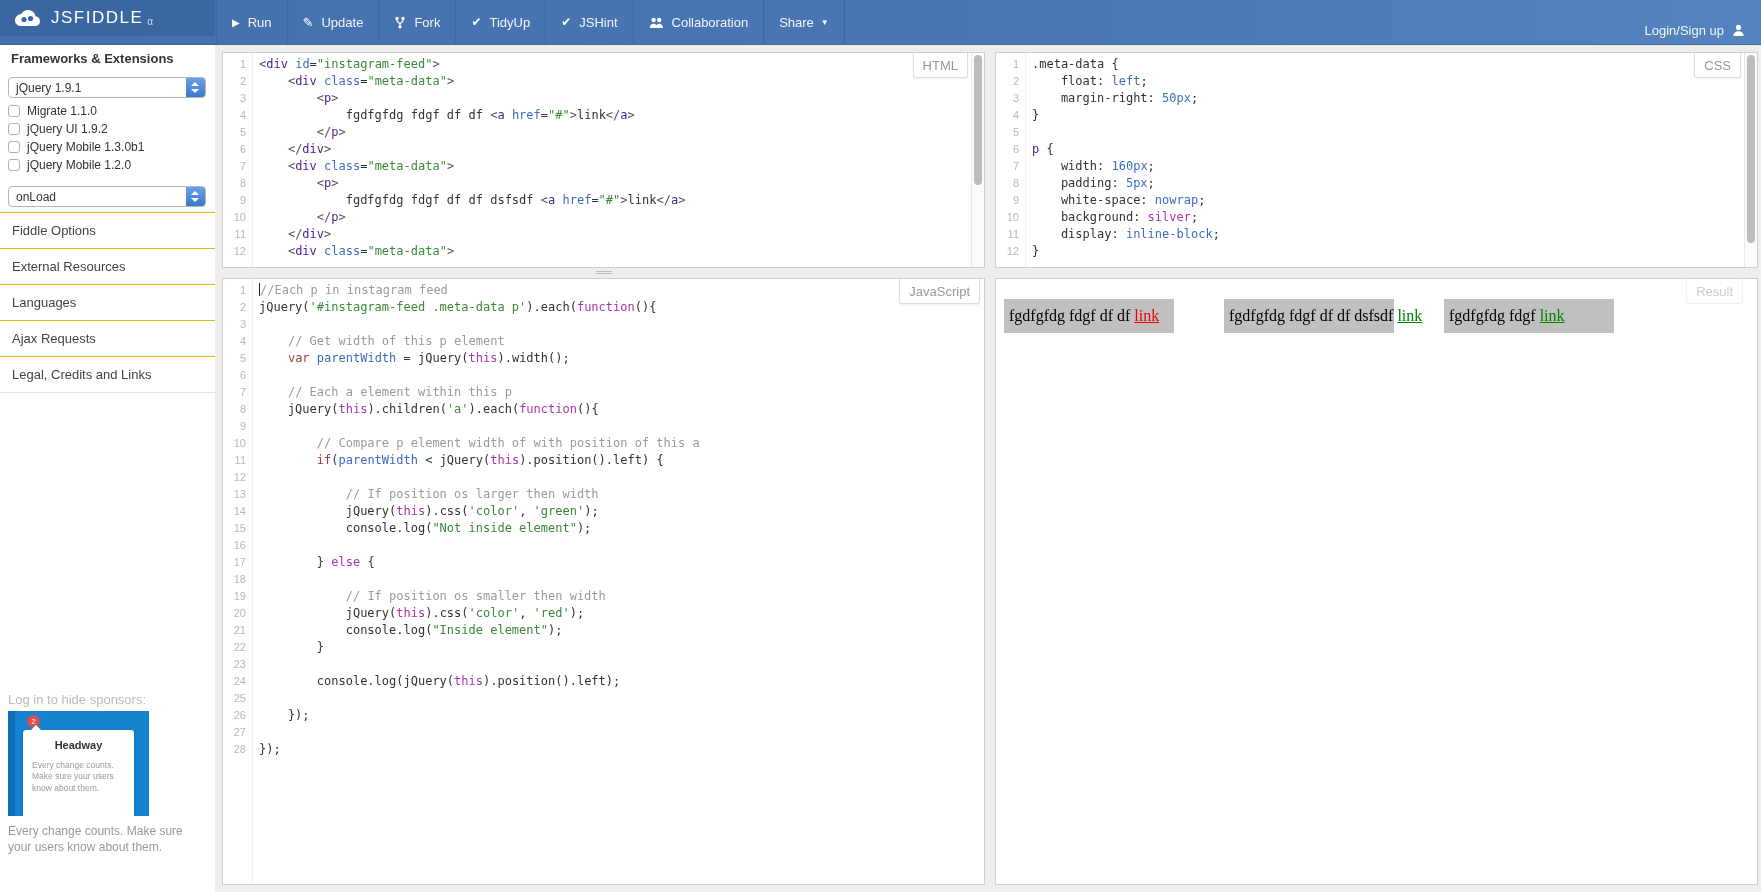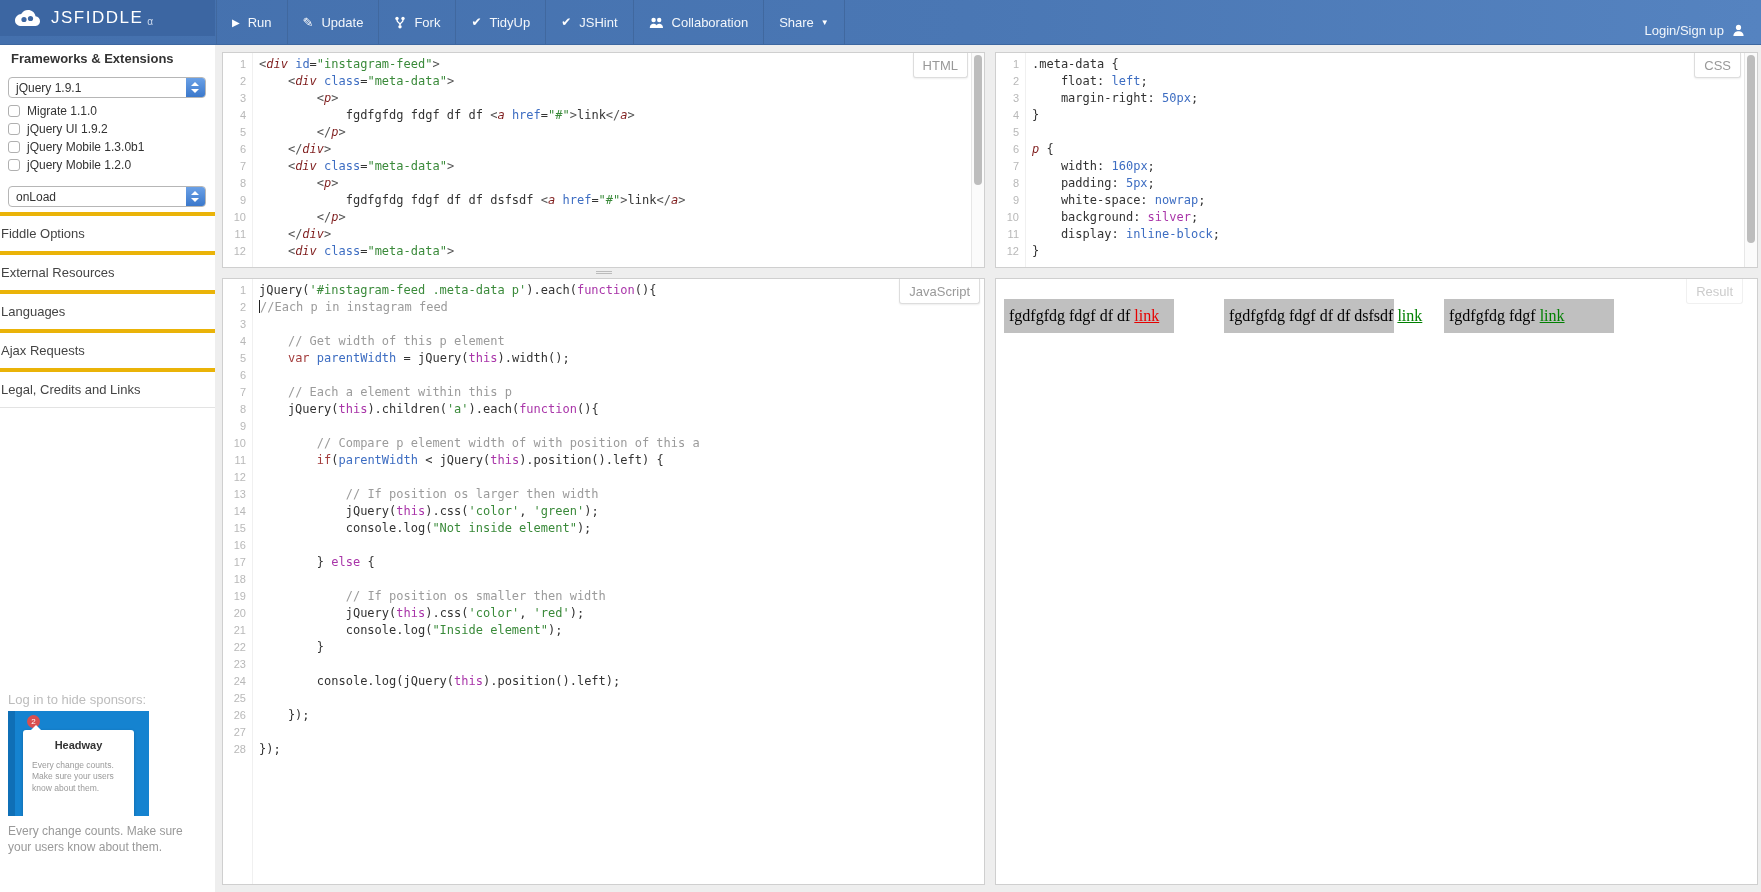--- a/index.html
+++ b/index.html
@@ -37,21 +37,21 @@
   .sel-up{position:absolute;left:5px;top:4px;width:0;height:0;border-left:4px solid transparent;
           border-right:4px solid transparent;border-bottom:4px solid #fff;}
   .sel-dn{position:absolute;left:5px;bottom:4px;width:0;height:0;border-left:4px solid transparent;
           border-right:4px solid transparent;border-top:4px solid #fff;}
   #sel-framework{top:33px;} #sel-onload{top:142px;text-align:center;}
   .ext-list{position:absolute;left:8px;top:58px;}
   .ext-row{height:18px;display:flex;align-items:center;font-size:12px;color:#333;}
   .cbx{width:12px;height:12px;border:1px solid #b0b0b0;border-radius:3px;background:#fff;
        margin-right:7px;box-sizing:border-box;}
   .sections{position:absolute;left:0;top:168px;width:215px;}
-  .sec-row{border-top:4px solid #eab308;padding:10px 1px;font-size:13px;color:#444;cursor:pointer;}
+  .sec-row{border-top:1px solid #eab308;padding:10px 12px;font-size:13px;color:#444;cursor:pointer;}
   .sections:after{content:"";display:block;border-top:1px solid #e3e3e3;}
   .sponsor-note{position:absolute;left:8px;top:648px;font-size:13px;color:#bcbcbc;}
   .ad{position:absolute;left:8px;top:667px;width:141px;height:105px;background:#1583d0;
       overflow:hidden;cursor:pointer;}
   .ad-strip{position:absolute;left:0;top:0;bottom:0;width:7px;background:#0f6fb6;}
   .ad-badge{position:absolute;left:19px;top:4px;width:13px;height:13px;border-radius:50%;
             background:#d94f4f;color:#fff;font-size:8px;text-align:center;line-height:13px;}
   .ad-card{position:absolute;left:15px;top:19px;width:111px;height:97px;background:#fff;
            border-radius:3px;box-shadow:0 1px 3px rgba(0,0,0,.25);}
   .ad-card:before{content:"";position:absolute;left:8px;top:-5px;width:0;height:0;
@@ -74,21 +74,21 @@
          box-shadow:0 1px 2px rgba(0,0,0,.07);}
   .badge.light{color:#ccc;border-color:#f0f0f0;box-shadow:none;}
   .cm{position:absolute;left:0;top:0;right:0;bottom:0;overflow:hidden;
       font-family:"DejaVu Sans Mono",monospace;font-size:12px;cursor:text;}
   .gutter{position:absolute;left:0;top:0;bottom:0;width:30px;background:#fff;
           border-right:1px solid #f0f0f0;padding-top:3px;box-sizing:border-box;}
   .ln{height:17px;line-height:17px;text-align:right;padding-right:6px;color:#b8b8b8;
       font-size:11px;font-family:"Liberation Sans",sans-serif;}
   .code{position:absolute;left:31px;top:3px;right:0;}
   .line{height:17px;line-height:17px;white-space:pre;padding-left:5px;}
-  .tk-pl{color:#333;} .tk-pu{color:#555;} .tk-tg{color:#7f1d1d;font-style:italic;} .tk-at{color:#3d6dc2;}
+  .tk-pl{color:#333;} .tk-pu{color:#555;} .tk-tg{color:#4c1d95;} .tk-at{color:#3d6dc2;}
   .tk-st{color:#3a8a3a;} .tk-cm{color:#9b9b9b;} .tk-kw{color:#a33c3c;} .tk-k2{color:#a935a9;}
   .tk-vr{color:#3d6dc2;}
   .caret{display:inline-block;width:1px;height:13px;background:#222;vertical-align:-2px;}
   .sb-track{position:absolute;right:0;top:0;bottom:0;width:12px;background:#fbfbfb;
             border-left:1px solid #e7e7e7;cursor:pointer;}
   .sb-thumb{position:absolute;left:2px;width:8px;border-radius:4px;background:#bdbdbd;}
   #sb-html .sb-thumb{top:2px;height:130px;}
   #sb-css .sb-thumb{top:2px;height:188px;}
   .hgrip{position:absolute;left:381px;top:226px;width:16px;height:5px;cursor:row-resize;}
   .hgrip div{height:1px;background:#bbb;margin-top:1px;}
@@ -335,22 +335,22 @@
           <div class="ln">21</div>
           <div class="ln">22</div>
           <div class="ln">23</div>
           <div class="ln">24</div>
           <div class="ln">25</div>
           <div class="ln">26</div>
           <div class="ln">27</div>
           <div class="ln">28</div>
         </div>
         <div class="code">
+          <div class="line"><span class="caret"></span><span class="tk-cm">//Each p in instagram feed</span></div>
           <div class="line"><span class="tk-pl">jQuery(</span><span class="tk-st">'#instagram-feed .meta-data p'</span><span class="tk-pl">).each(</span><span class="tk-k2">function</span><span class="tk-pl">(){</span></div>
-          <div class="line"><span class="caret"></span><span class="tk-cm">//Each p in instagram feed</span></div>
           <div class="line"></div>
           <div class="line"><span class="tk-pl">    </span><span class="tk-cm">// Get width of this p element</span></div>
           <div class="line"><span class="tk-pl">    </span><span class="tk-kw">var</span><span class="tk-pl"> </span><span class="tk-vr">parentWidth</span><span class="tk-pl"> = jQuery(</span><span class="tk-k2">this</span><span class="tk-pl">).width();</span></div>
           <div class="line"></div>
           <div class="line"><span class="tk-pl">    </span><span class="tk-cm">// Each a element within this p</span></div>
           <div class="line"><span class="tk-pl">    jQuery(</span><span class="tk-k2">this</span><span class="tk-pl">).children(</span><span class="tk-st">'a'</span><span class="tk-pl">).each(</span><span class="tk-k2">function</span><span class="tk-pl">(){</span></div>
           <div class="line"></div>
           <div class="line"><span class="tk-pl">        </span><span class="tk-cm">// Compare p element width of with position of this a</span></div>
           <div class="line"><span class="tk-pl">        </span><span class="tk-kw">if</span><span class="tk-pl">(</span><span class="tk-vr">parentWidth</span><span class="tk-pl"> &lt; jQuery(</span><span class="tk-k2">this</span><span class="tk-pl">).position().left) {</span></div>
           <div class="line"></div>

